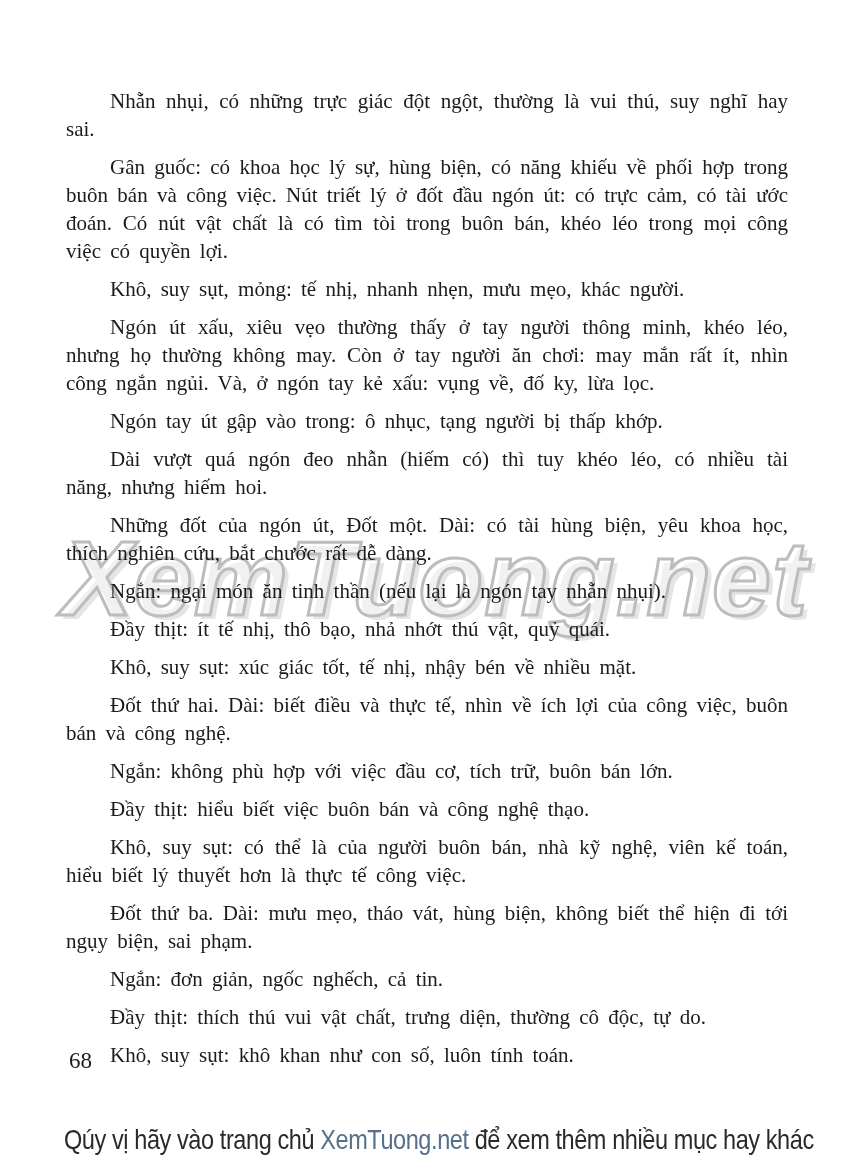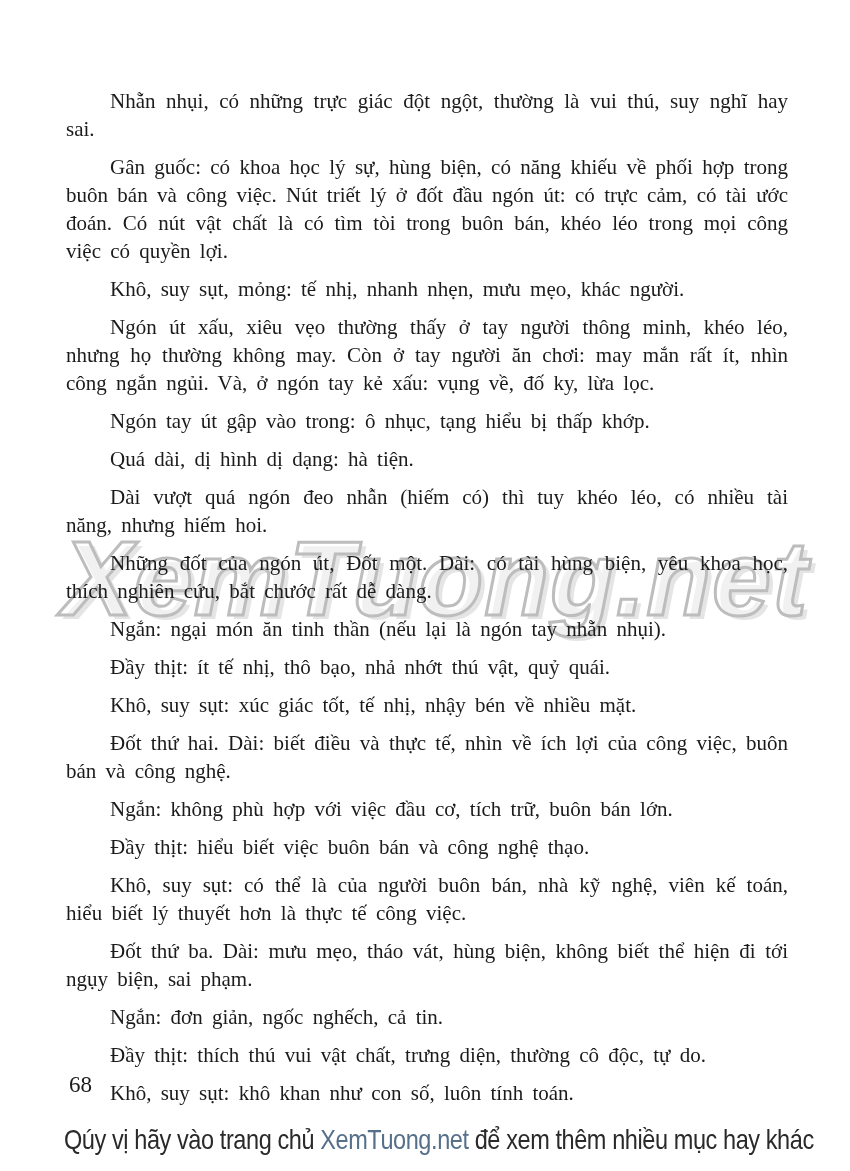--- a/index.html
+++ b/index.html
@@ -50,21 +50,21 @@
     margin: 0 0 10px 0;
     font-size: 21px;
     line-height: 28px;
     text-indent: 44px;
     text-align: justify;
     word-spacing: 4px;
   }
   .para .lead { }
   .page-number {
     position: absolute;
-    left: 69px; top: 1072px;
+    left: 69px; top: 1048px;
     z-index: 3;
     font-size: 23px;
     color: var(--body-text);
     font-family: "Liberation Serif", serif;
   }
   .footer-line {
     position: absolute;
     left: 64px; top: 1124px;
     z-index: 3;
     font-family: "Liberation Sans", sans-serif;
@@ -81,22 +81,21 @@
 <body>
 
 <div class="page">
   <div class="watermark">XemTuong.net</div>
 
   <div class="text-block" id="paragraphs">
       <p class="para">Nhẵn nhụi, có những trực giác đột ngột, thường là vui thú, suy nghĩ hay sai.</p>
       <p class="para">Gân guốc: có khoa học lý sự, hùng biện, có năng khiếu về phối hợp trong buôn bán và công việc. Nút triết lý ở đốt đầu ngón út: có trực cảm, có tài ước đoán. Có nút vật chất là có tìm tòi trong buôn bán, khéo léo trong mọi công việc có quyền lợi.</p>
       <p class="para">Khô, suy sụt, mỏng: tế nhị, nhanh nhẹn, mưu mẹo, khác người.</p>
       <p class="para">Ngón út xấu, xiêu vẹo thường thấy ở tay người thông minh, khéo léo, nhưng họ thường không may. Còn ở tay người ăn chơi: may mắn rất ít, nhìn công ngắn ngủi. Và, ở ngón tay kẻ xấu: vụng về, đố ky, lừa lọc.</p>
-      <p class="para">Ngón tay út gập vào trong: ô nhục, tạng hiểu bị thấp khớp.</p>
-      <p class="para">Quá dài, dị hình dị dạng: hà tiện.</p>
+      <p class="para">Ngón tay út gập vào trong: ô nhục, tạng người bị thấp khớp.</p>
       <p class="para">Dài vượt quá ngón đeo nhẫn (hiếm có) thì tuy khéo léo, có nhiều tài năng, nhưng hiếm hoi.</p>
       <p class="para"><span class="lead">Những đốt của ngón út, Đốt một. </span>Dài: có tài hùng biện, yêu khoa học, thích nghiên cứu, bắt chước rất dễ dàng.</p>
       <p class="para">Ngắn: ngại món ăn tinh thần (nếu lại là ngón tay nhẵn nhụi).</p>
       <p class="para">Đầy thịt: ít tế nhị, thô bạo, nhả nhớt thú vật, quỷ quái.</p>
       <p class="para">Khô, suy sụt: xúc giác tốt, tế nhị, nhậy bén về nhiều mặt.</p>
       <p class="para"><span class="lead">Đốt thứ hai. </span>Dài: biết điều và thực tế, nhìn về ích lợi của công việc, buôn bán và công nghệ.</p>
       <p class="para">Ngắn: không phù hợp với việc đầu cơ, tích trữ, buôn bán lớn.</p>
       <p class="para">Đầy thịt: hiểu biết việc buôn bán và công nghệ thạo.</p>
       <p class="para">Khô, suy sụt: có thể là của người buôn bán, nhà kỹ nghệ, viên kế toán, hiểu biết lý thuyết hơn là thực tế công việc.</p>
       <p class="para"><span class="lead">Đốt thứ ba. </span>Dài: mưu mẹo, tháo vát, hùng biện, không biết thể hiện đi tới ngụy biện, sai phạm.</p>

